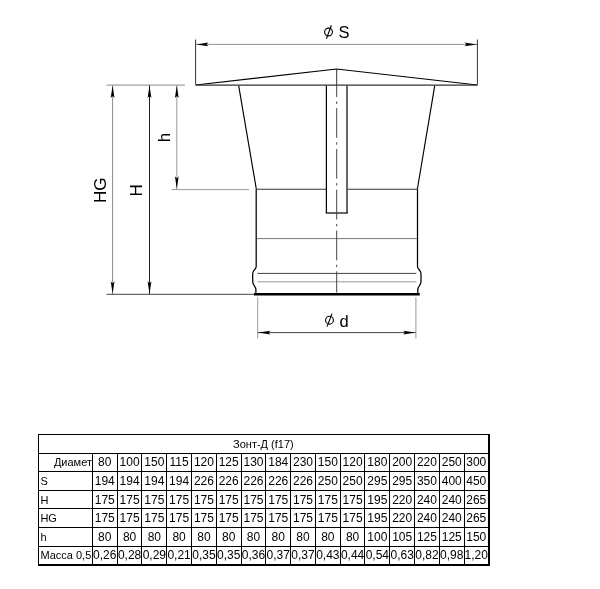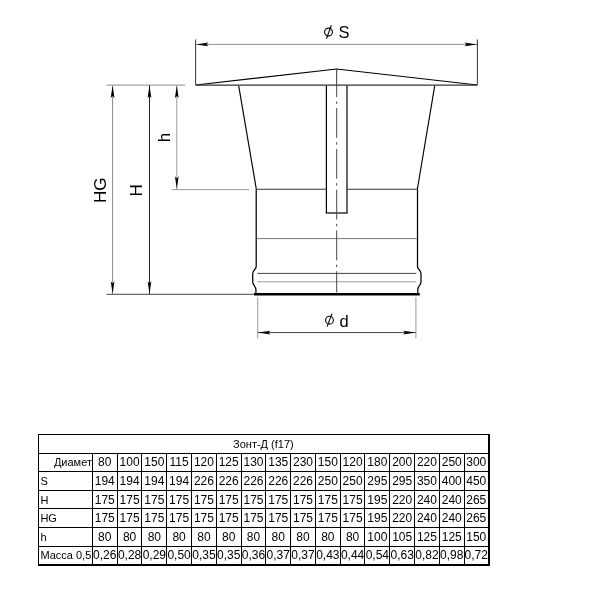--- a/index.html
+++ b/index.html
@@ -117,21 +117,21 @@
 
   <tr>
           <td class="l" style="padding-left:15px">Диаметр</td>
           <td>80</td>
           <td>100</td>
           <td>150</td>
           <td>115</td>
           <td>120</td>
           <td>125</td>
           <td>130</td>
-          <td>135</td>
+          <td>184</td>
           <td>230</td>
           <td>150</td>
           <td>120</td>
           <td>180</td>
           <td>200</td>
           <td>220</td>
           <td>250</td>
           <td>300</td>
         </tr>
 
@@ -213,29 +213,29 @@
           <td>125</td>
           <td>125</td>
           <td>150</td>
         </tr>
 
   <tr class="last">
           <td class="l">Масса 0,5</td>
           <td>0,26</td>
           <td>0,28</td>
           <td>0,29</td>
-          <td>0,50</td>
+          <td>0,21</td>
           <td>0,35</td>
           <td>0,35</td>
           <td>0,36</td>
           <td>0,37</td>
           <td>0,37</td>
           <td>0,43</td>
           <td>0,44</td>
           <td>0,54</td>
           <td>0,63</td>
           <td>0,82</td>
           <td>0,98</td>
-          <td>0,72</td>
+          <td>1,20</td>
         </tr>
 </tbody>
     </table>
 </div>
 
 </body></html>

